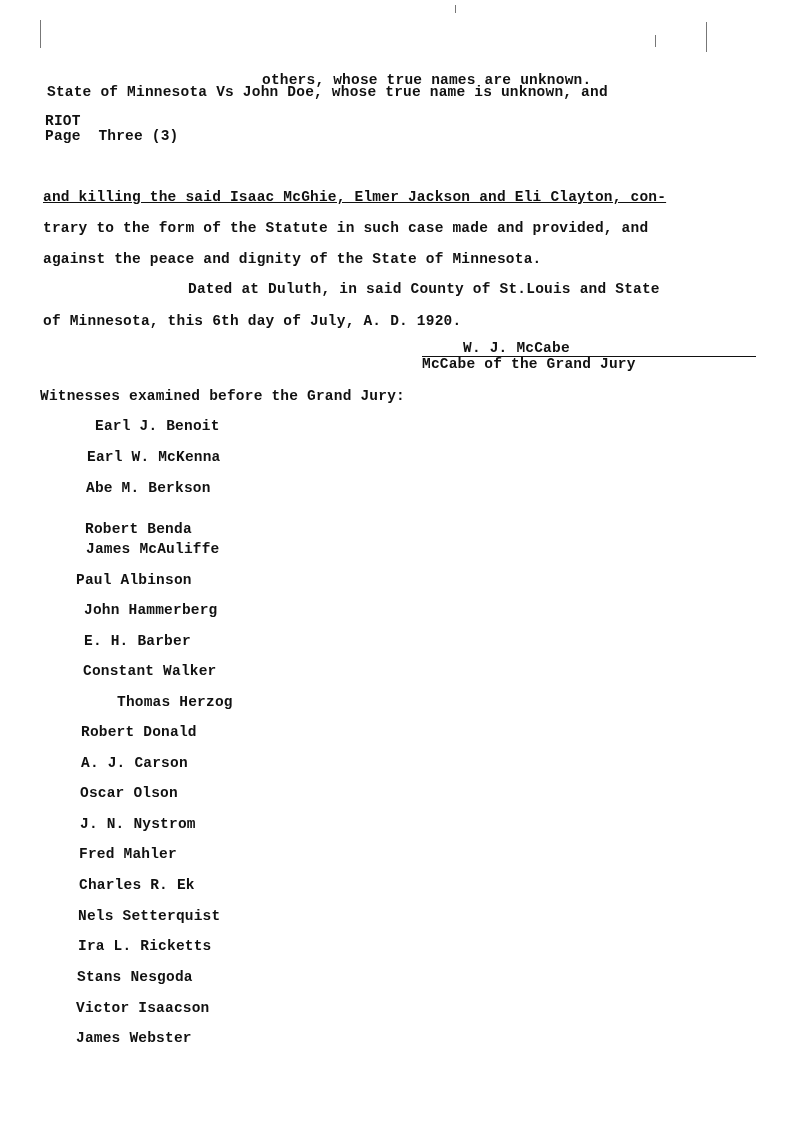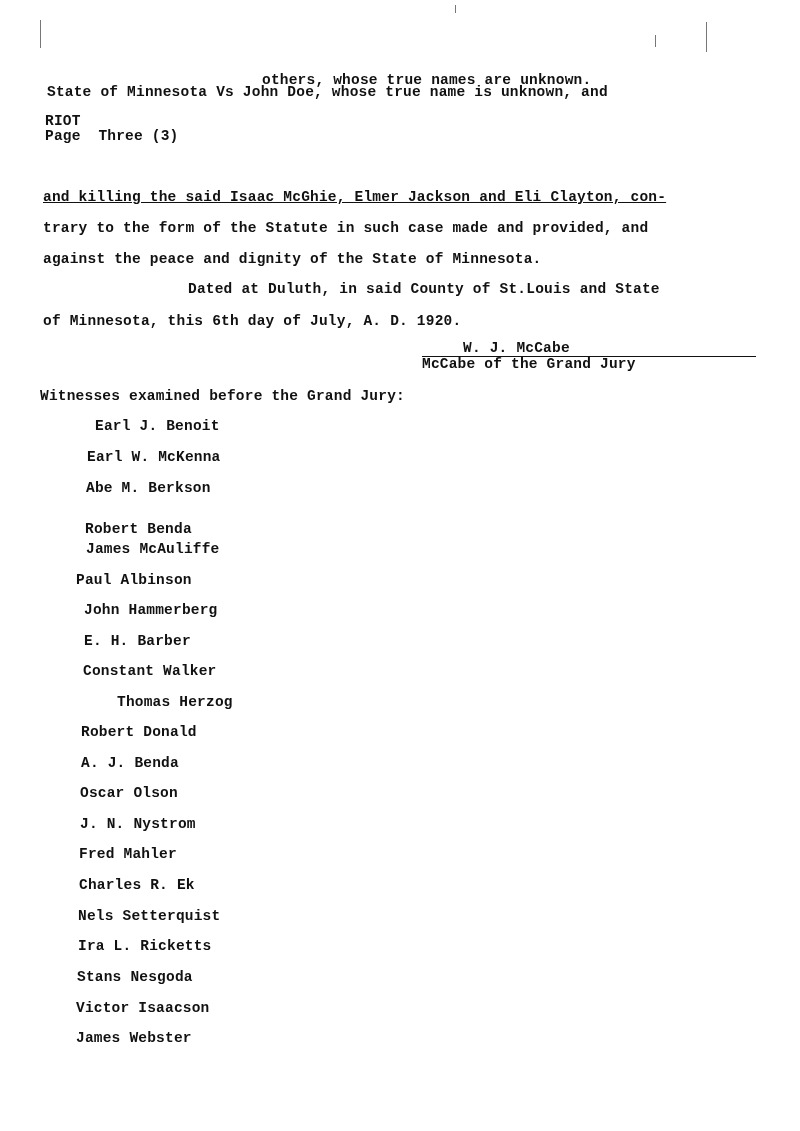--- a/index.html
+++ b/index.html
@@ -40,21 +40,21 @@
 <div class="line" style="left:87px;top:449px;">Earl W. McKenna</div>
 <div class="line" style="left:86px;top:480px;">Abe M. Berkson</div>
 <div class="line" style="left:85px;top:510px;margin-top:11px;">Robert Benda</div>
 <div class="line" style="left:86px;top:541px;">James McAuliffe</div>
 <div class="line" style="left:76px;top:572px;">Paul Albinson</div>
 <div class="line" style="left:84px;top:602px;">John Hammerberg</div>
 <div class="line" style="left:84px;top:633px;">E. H. Barber</div>
 <div class="line" style="left:83px;top:663px;">Constant Walker</div>
 <div class="line" style="left:77px;top:694px;margin-left:40px;">Thomas Herzog</div>
 <div class="line" style="left:81px;top:724px;">Robert Donald</div>
-<div class="line" style="left:81px;top:755px;">A. J. Benda</div>
+<div class="line" style="left:81px;top:755px;">A. J. Carson</div>
 <div class="line" style="left:80px;top:785px;">Oscar Olson</div>
 <div class="line" style="left:80px;top:816px;">J. N. Nystrom</div>
 <div class="line" style="left:79px;top:846px;">Fred Mahler</div>
 <div class="line" style="left:79px;top:877px;">Charles R. Ek</div>
 <div class="line" style="left:78px;top:908px;">Nels Setterquist</div>
 <div class="line" style="left:78px;top:938px;">Ira L. Ricketts</div>
 <div class="line" style="left:77px;top:969px;">Stans Nesgoda</div>
 <div class="line" style="left:76px;top:1000px;">Victor Isaacson</div>
 <div class="line" style="left:76px;top:1030px;">James Webster</div>
 

